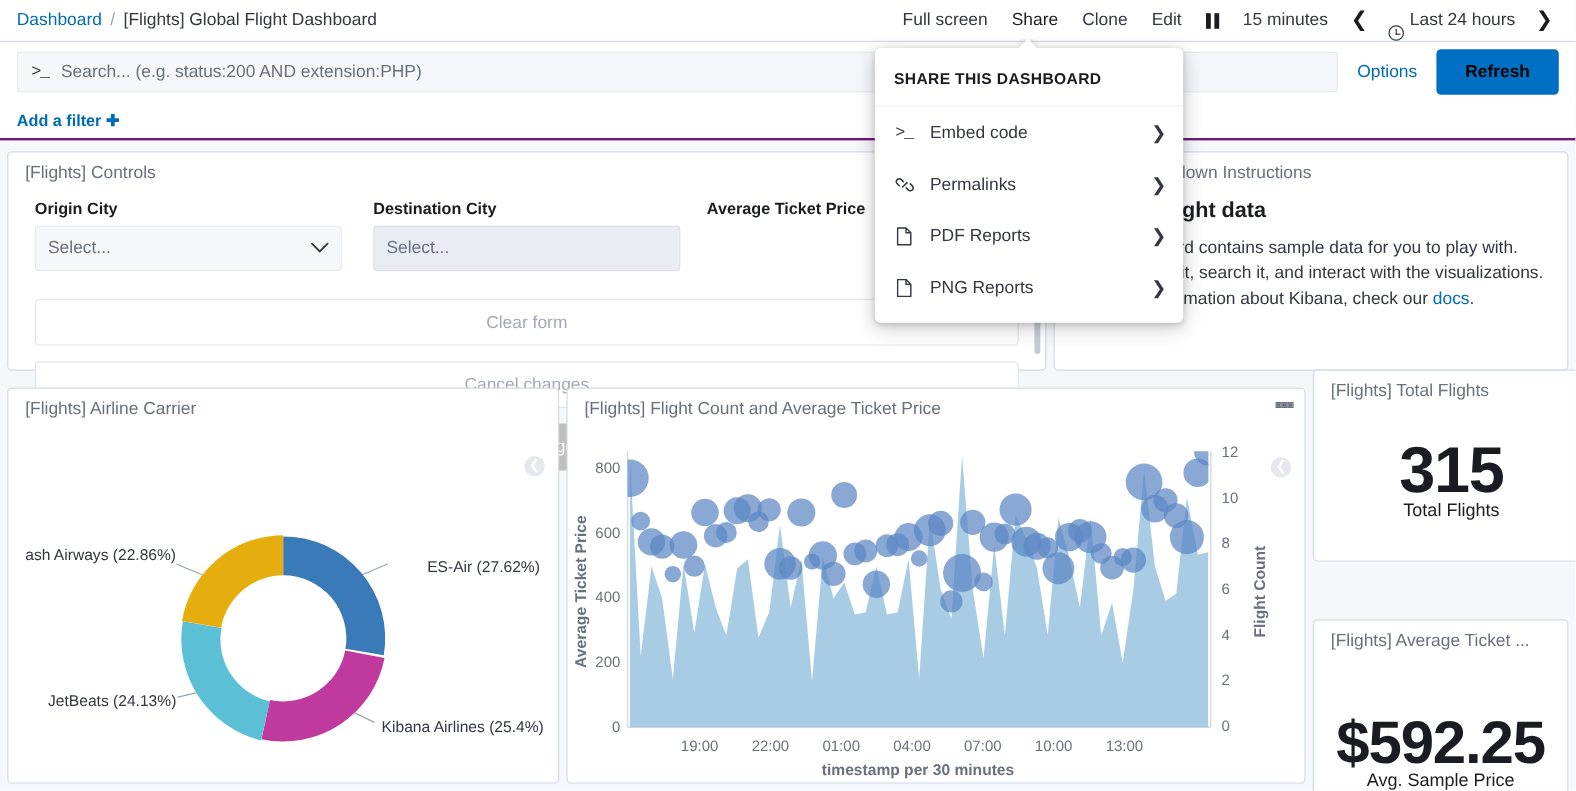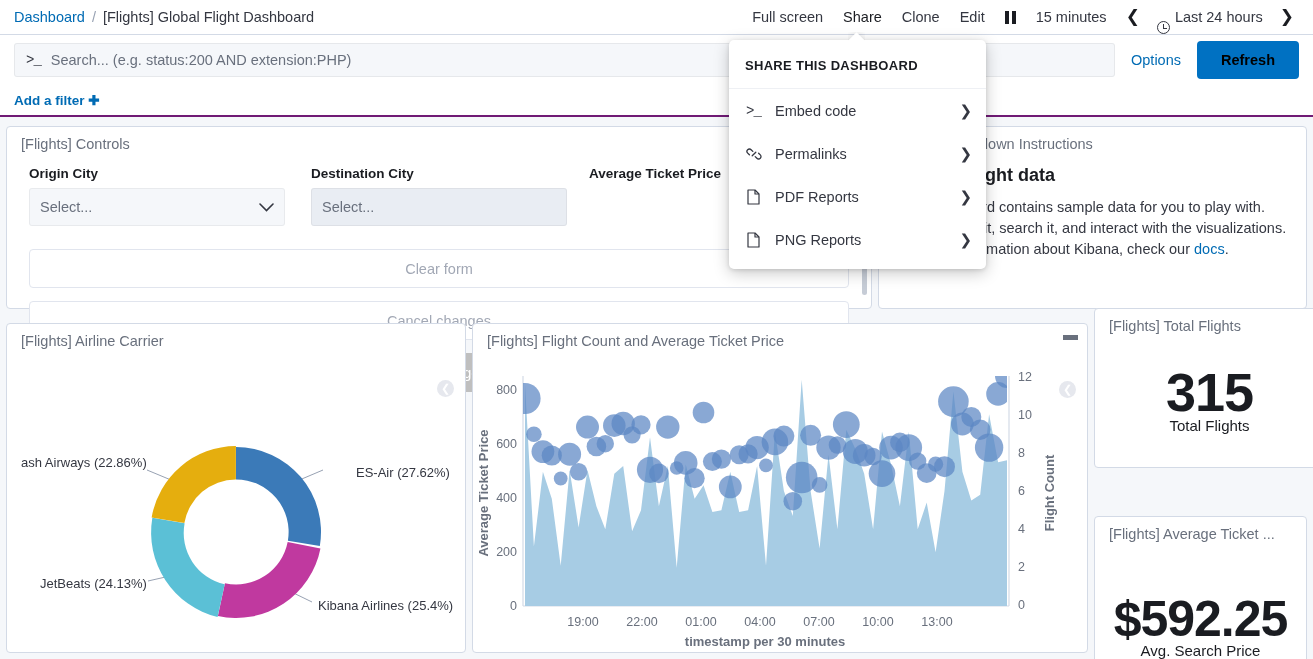--- a/index.html
+++ b/index.html
@@ -403,21 +403,21 @@
     <div class="metric-body">
       <div class="metric-value">315</div>
       <div class="metric-label">Total Flights</div>
     </div>
   </div>
 
   <div class="panel" id="avg-panel">
     <div class="panel-title">[Flights] Average Ticket ...</div>
     <div class="metric-body">
       <div class="metric-value small">$592.25</div>
-      <div class="metric-label">Avg. Search Price</div>
+      <div class="metric-label">Avg. Sample Price</div>
     </div>
   </div>
 
   <div class="popover">
     <div class="popover-arrow"></div>
     <div class="popover-title">SHARE THIS DASHBOARD</div>
 
     <div class="popover-item">
       <span class="pi-icon">
         <span style="font-family:'Liberation Mono',monospace; font-size:14px; letter-spacing:-1px;">&gt;_</span>

